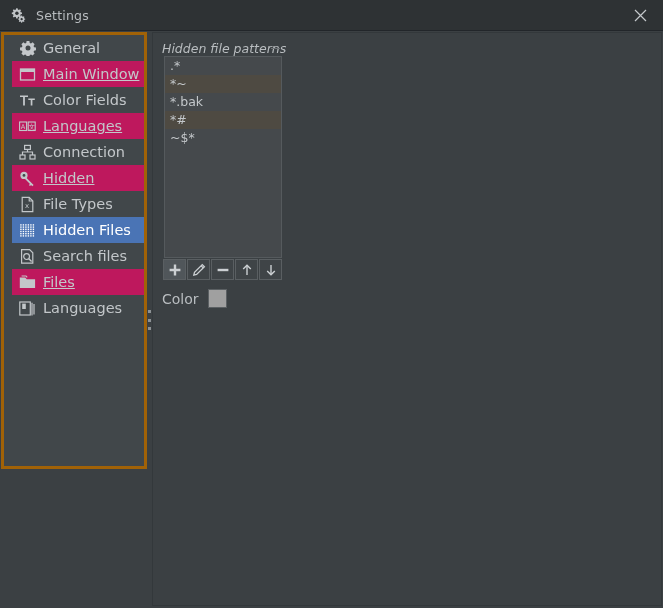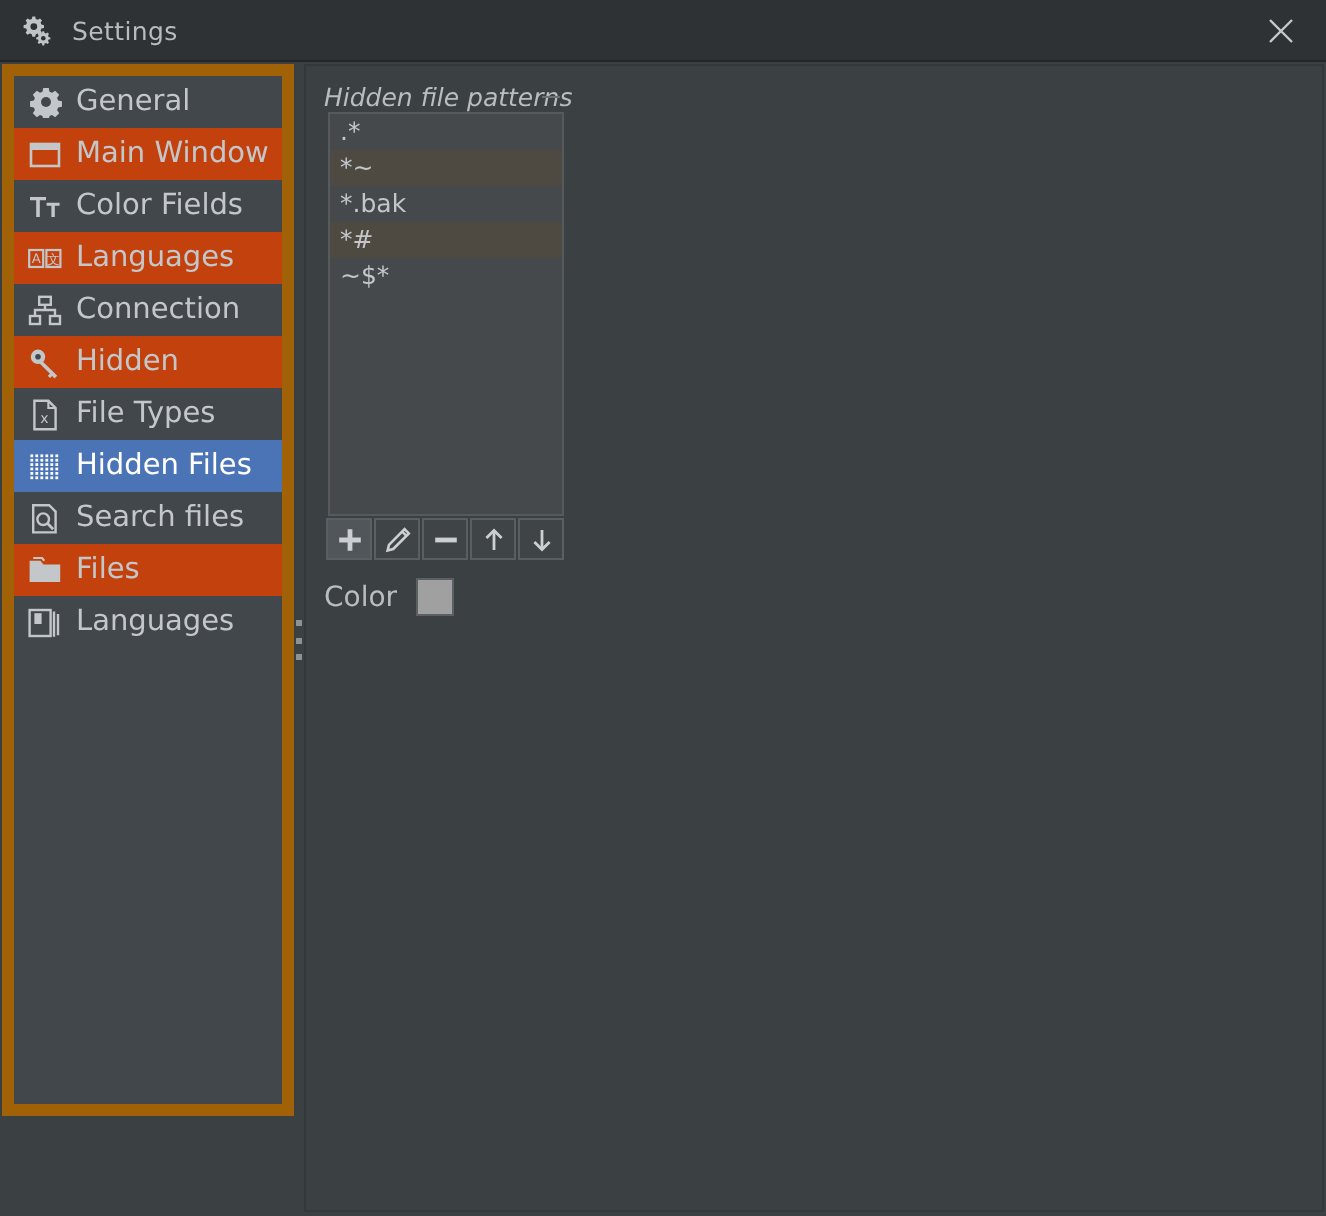--- a/index.html
+++ b/index.html
@@ -40,36 +40,37 @@
   #close-btn {
     position: absolute; right: 0; top: 0;
     width: 46px; height: 31px;
     display: flex; align-items: center; justify-content: center;
   }
   #close-btn svg { display: block; }
 
   
   #sidebar {
     position: absolute; left: 1px; top: 32px;
-    width: 146px; height: 526px;
+    width: 146px; height: 437px;
     background: #41474a;
-    border: 6px solid #a16207;
+    border: 3px solid #a16207;
     box-sizing: border-box;
     overflow: hidden;
+    padding-left: 8px;
   }
   .side-item {
     height: 26px;
     display: flex; align-items: center;
     padding-left: 7px;
     box-sizing: border-box;
     color: #c3c7ca;
     font-size: 14.5px;
     white-space: nowrap;
   }
-  .side-item.alt { background: #c2410c; }
+  .side-item.alt { background: #be185d; text-decoration: underline; }
   .side-item.selected { background: #4a74b5; color: #ffffff; }
   .side-ico {
     width: 17px; height: 17px;
     margin-right: 7px;
     flex: none;
     display: flex; align-items: center; justify-content: center;
   }
   .side-ico svg { display: block; }
 
   

